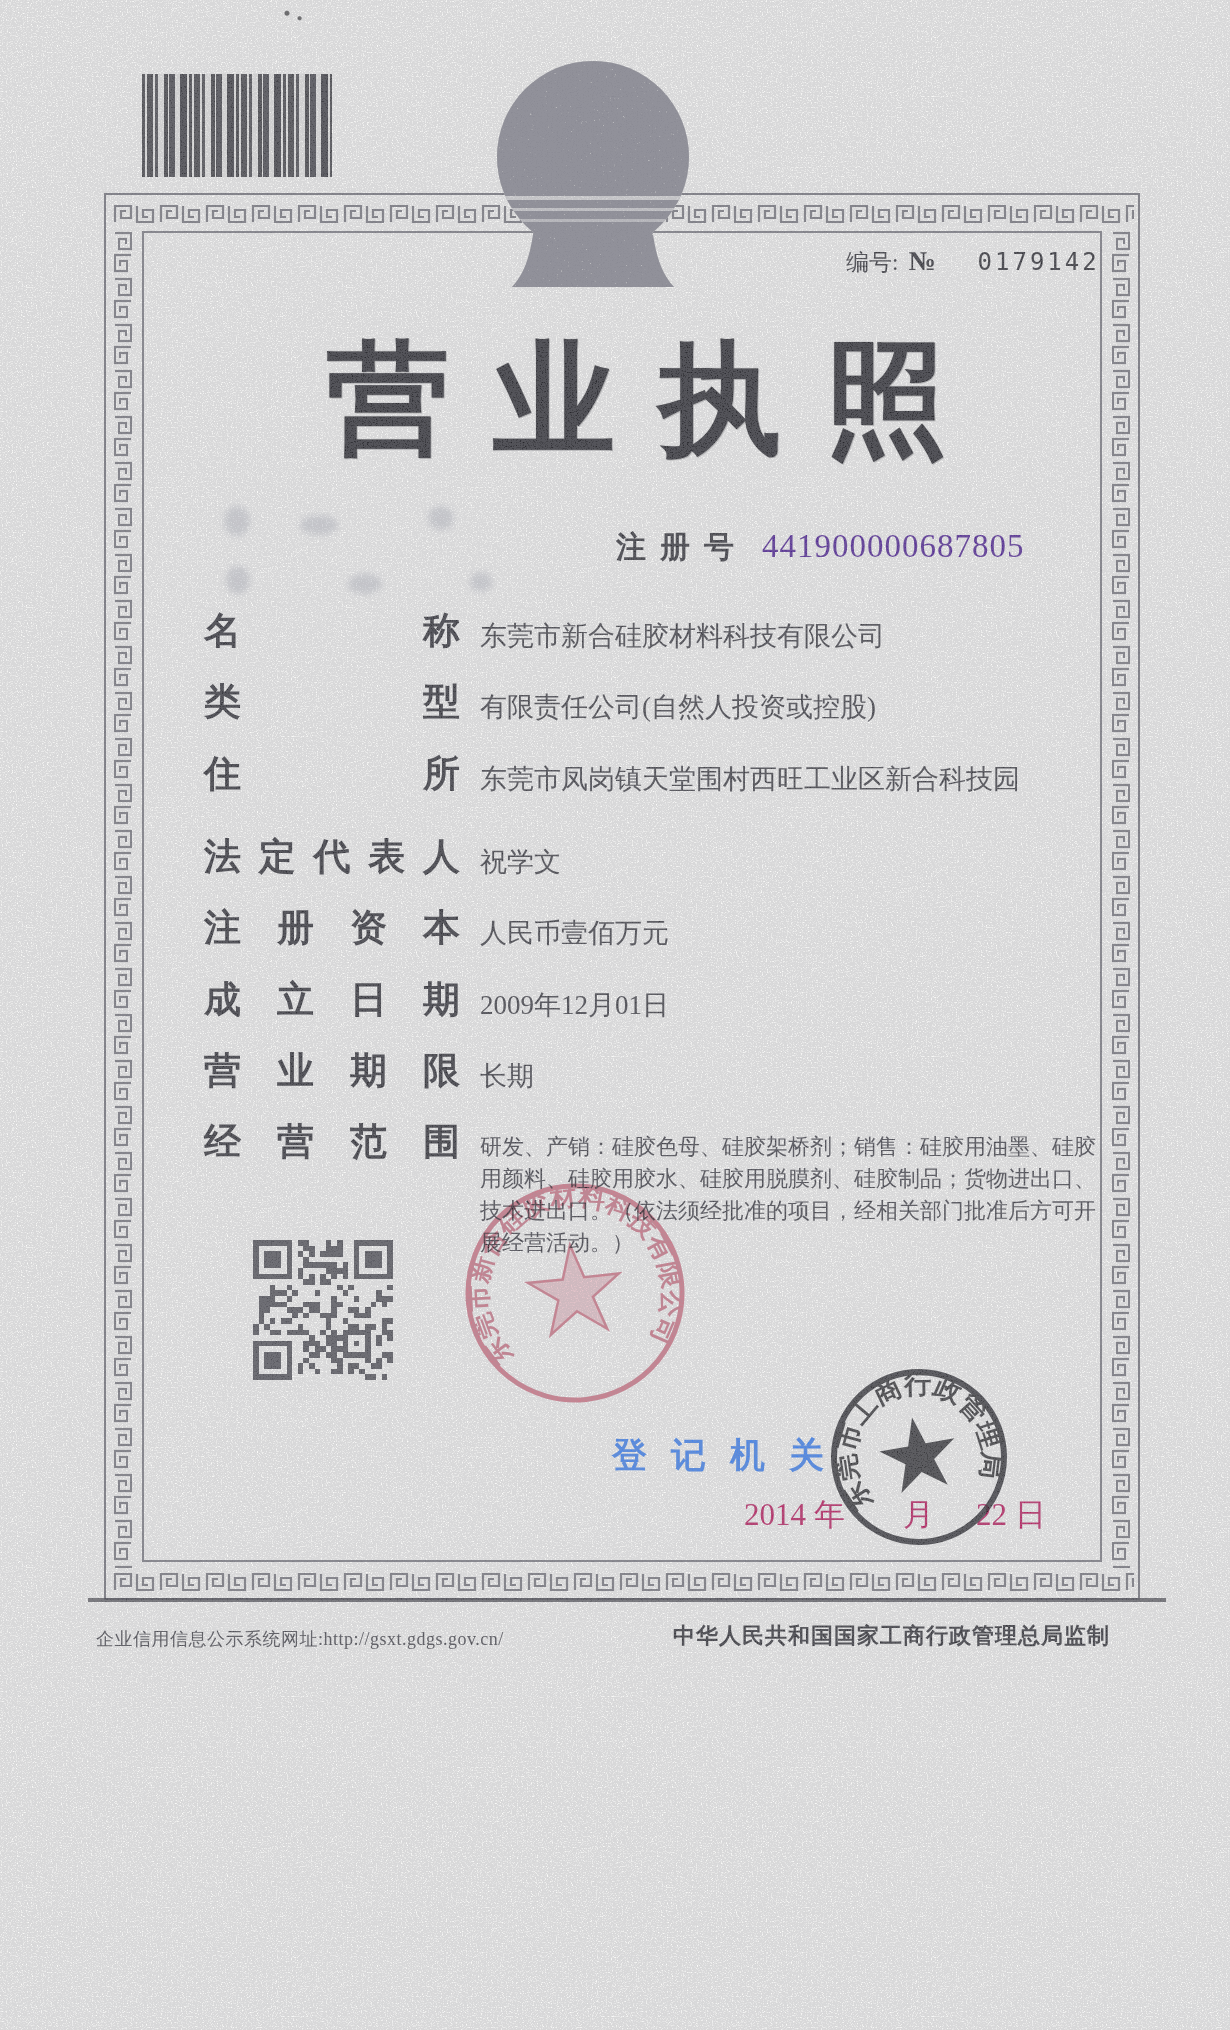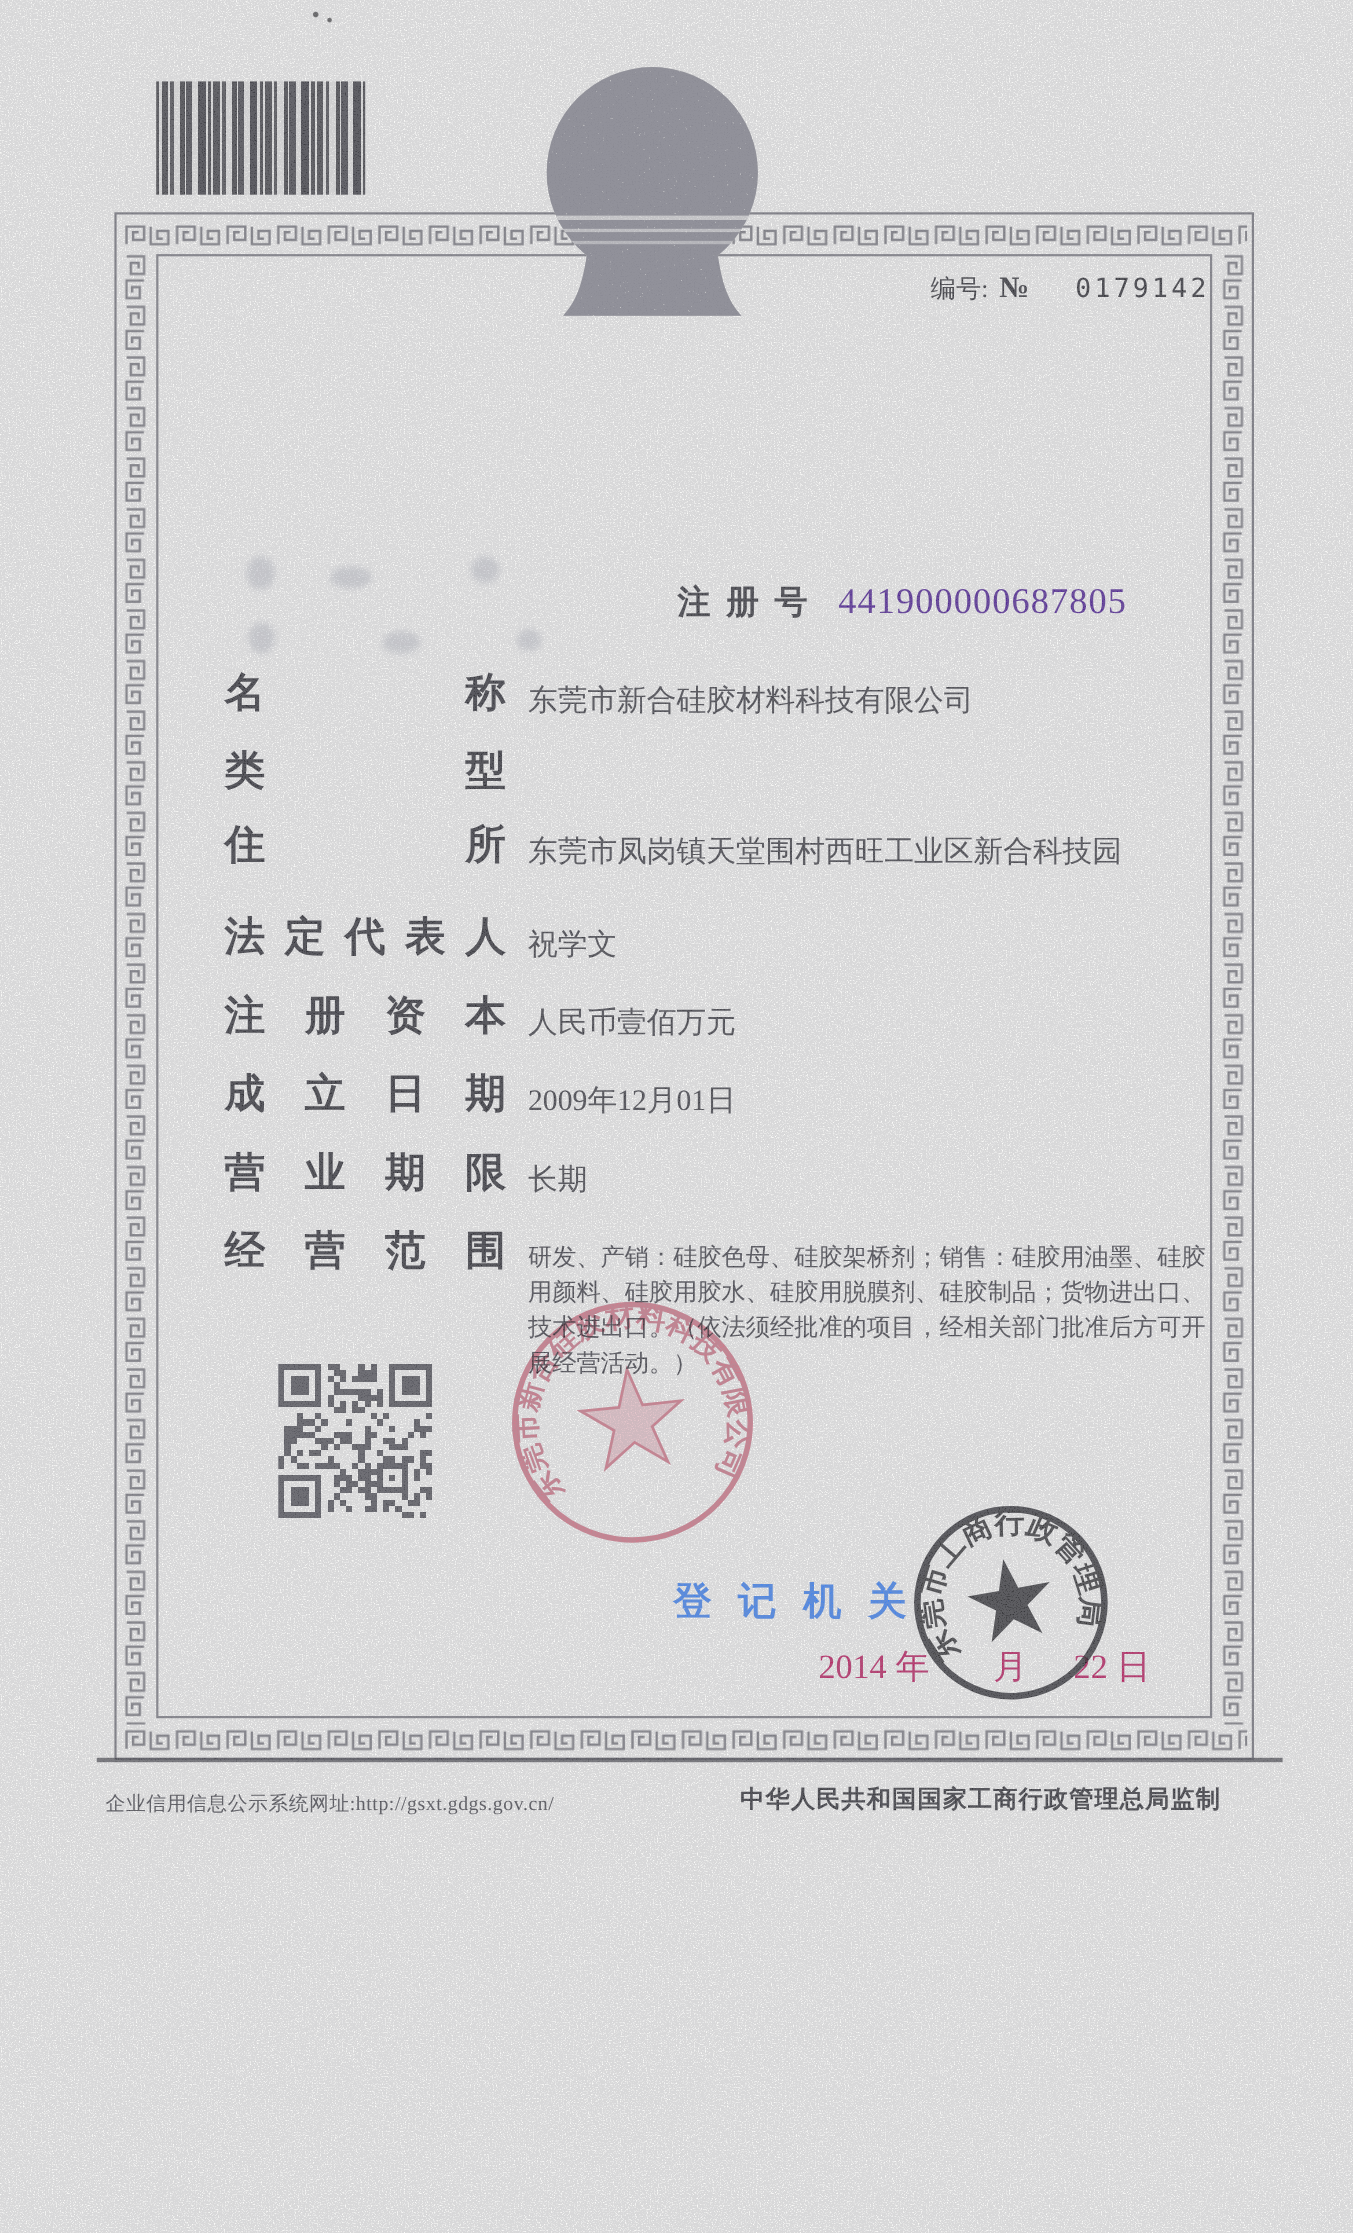--- a/index.html
+++ b/index.html
@@ -170,39 +170,41 @@
     <rect width="28" height="1340" fill="url(#m4)"></rect>
   </svg>
   <div class="bottom-line"></div>
 
   <div class="serial">
     <span class="lbl">编号:</span>
     <span class="no">№</span>
     <span class="digits">0179142</span>
   </div>
 
+  <div class="title">营业执照</div>
 
   <div class="regno">
     <span class="lbl">注册号</span>
     <span class="num">441900000687805</span>
   </div>
 
   <div class="fields" id="fields">
       <div class="frow">
         <div class="flabel">
           <span>名</span>
           <span>称</span>
         </div>
         <div class="fvalue">东莞市新合硅胶材料科技有限公司</div>
       </div>
       <div class="frow">
         <div class="flabel">
           <span>类</span>
           <span>型</span>
         </div>
+        <div class="fvalue">有限责任公司(自然人投资或控股)</div>
       </div>
       <div class="frow gap-after">
         <div class="flabel">
           <span>住</span>
           <span>所</span>
         </div>
         <div class="fvalue">东莞市凤岗镇天堂围村西旺工业区新合科技园</div>
       </div>
       <div class="frow">
         <div class="flabel">

